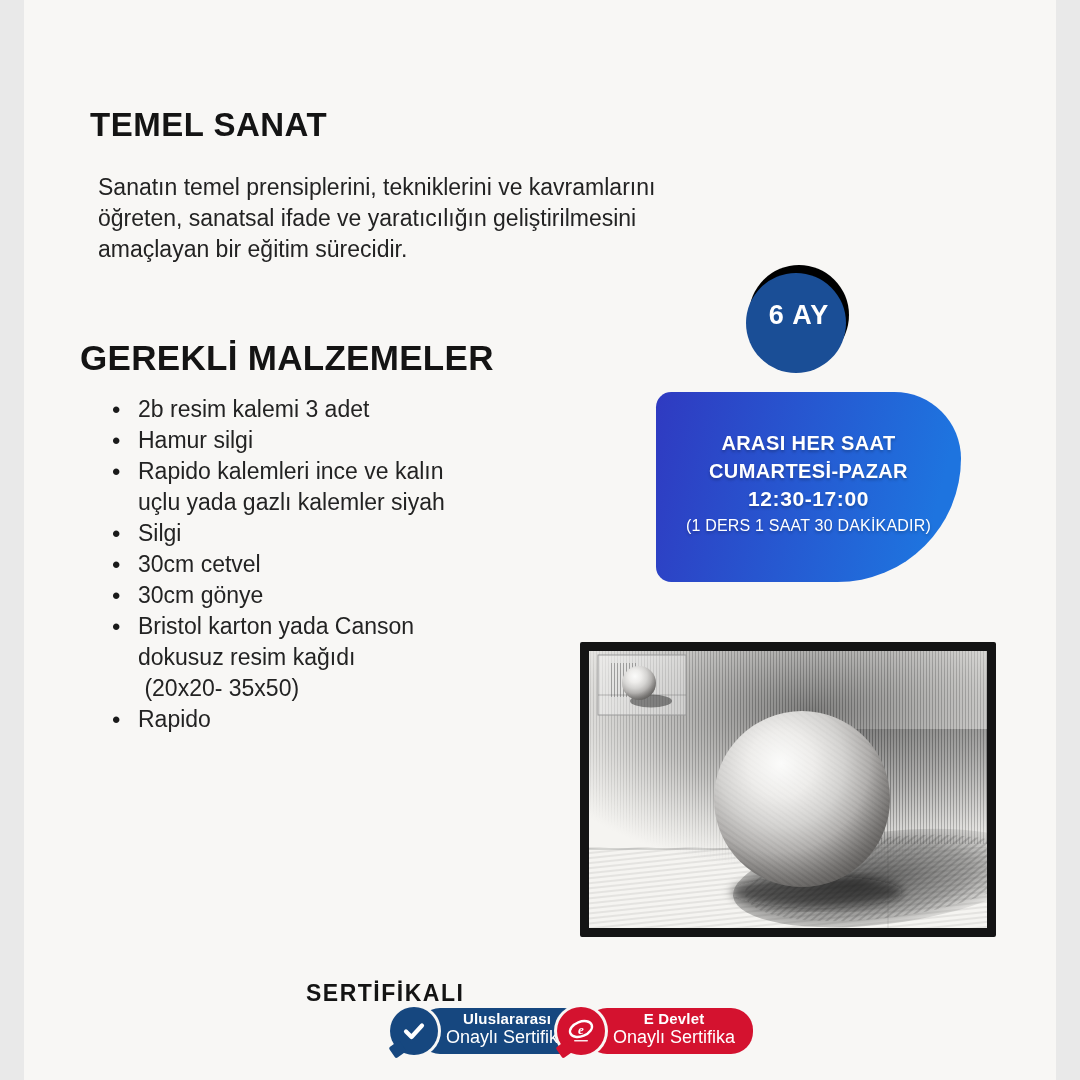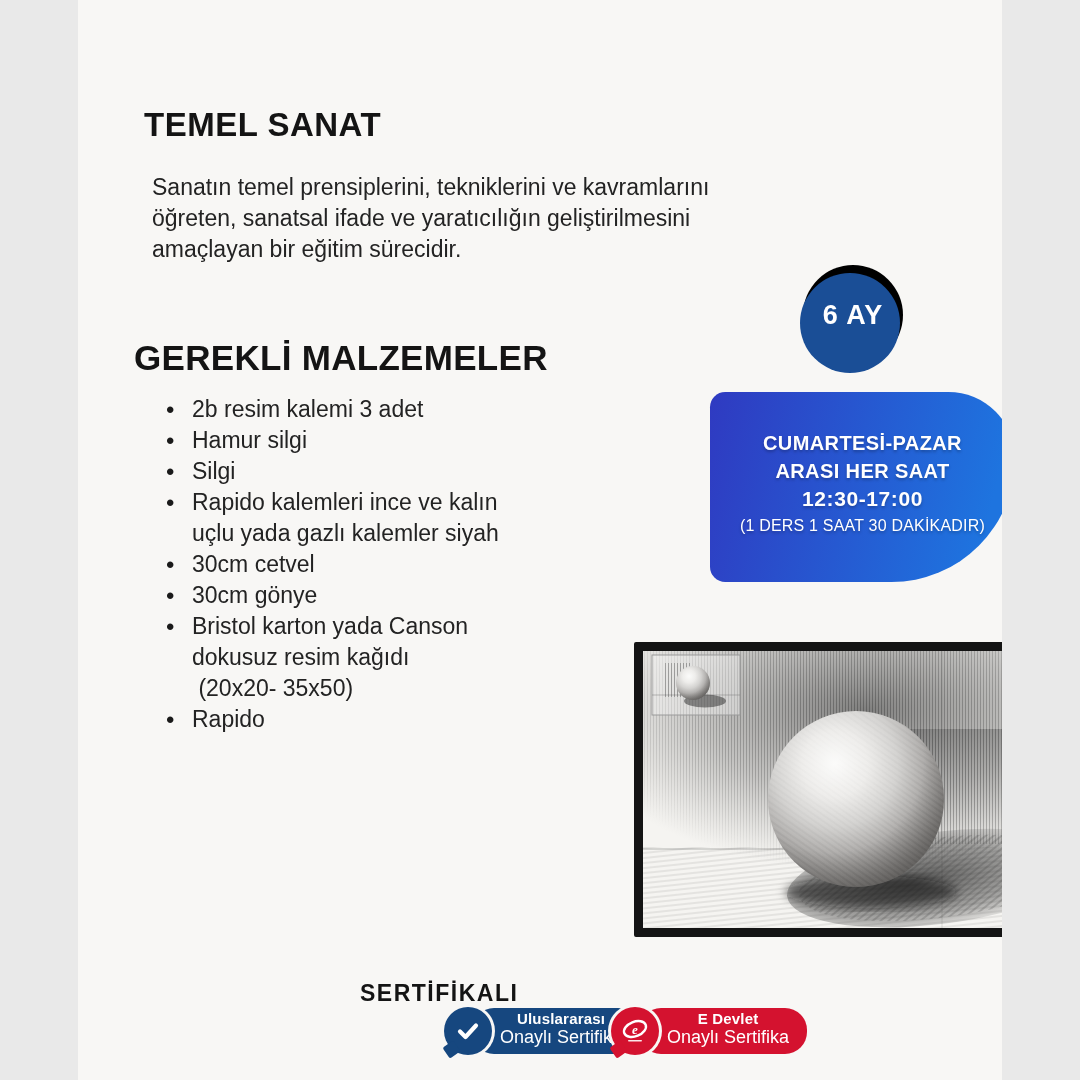--- a/index.html
+++ b/index.html
@@ -1,17 +1,17 @@
 <!DOCTYPE html>
 <html><head>
 <meta charset="utf-8">
 <style>
   html,body{margin:0;padding:0;}
   body{font-family:"Liberation Sans","DejaVu Sans",sans-serif;background:#e9e9e9;}
-  .page{position:relative;width:924px;height:1080px;margin:0 auto;background:#f8f7f5;overflow:hidden;color:#161616;}
+  .page{position:relative;width:1032px;height:1080px;margin:0 auto;background:#f8f7f5;overflow:hidden;color:#161616;}
 
   
   .title{position:absolute;left:66px;top:106px;font-size:33px;font-weight:800;letter-spacing:.5px;color:#141414;}
   .description{position:absolute;left:74px;top:172px;width:575px;font-size:23px;line-height:31px;color:#232323;}
   .materials-heading{position:absolute;left:56px;top:338px;font-size:35px;font-weight:800;letter-spacing:.3px;color:#141414;}
   .materials-list{position:absolute;left:88px;top:394px;width:372px;margin:0;padding:0;list-style:none;font-size:23px;line-height:31px;color:#232323;}
   .materials-list li{position:relative;padding-left:26px;white-space:pre-wrap;}
   .materials-list li::before{content:"•";position:absolute;left:0;top:0;font-size:24px;color:#1a1a1a;}
 
   
@@ -55,36 +55,36 @@
 
   <div class="title">TEMEL SANAT</div>
 
   <div class="description">Sanatın temel prensiplerini, tekniklerini ve kavramlarını öğreten, sanatsal ifade ve yaratıcılığın geliştirilmesini amaçlayan bir eğitim sürecidir.</div>
 
   <div class="materials-heading">GEREKLİ MALZEMELER</div>
 
   <ul class="materials-list">
     <li>2b resim kalemi 3 adet</li>
     <li>Hamur silgi</li>
-    <li>Silgi</li>
     <li>Rapido kalemleri ince ve kalın
 uçlu yada gazlı kalemler siyah</li>
+    <li>Silgi</li>
     <li>30cm cetvel</li>
     <li>30cm gönye</li>
     <li>Bristol karton yada Canson
 dokusuz resim kağıdı
  (20x20- 35x50)</li>
     <li>Rapido</li>
   </ul>
 
   <div class="duration-badge" style="background: #000000; color: rgb(255, 255, 255); --shadow: #1a4e96;">6 AY</div>
 
   <div class="schedule-card" style="background: linear-gradient(104deg, rgb(47, 58, 193) 0%, rgb(30, 116, 223) 88%);">
+    <div class="l l2">ARASI HER SAAT</div>
     <div class="l l1">CUMARTESİ-PAZAR</div>
-    <div class="l l2">ARASI HER SAAT</div>
     <div class="l l3">12:30-17:00</div>
     <div class="l l4">(1 DERS 1 SAAT 30 DAKİKADIR)</div>
   </div>
 
   <div class="artwork-frame">
     <svg width="398" height="277" viewBox="0 0 398 277">
       <defs>
         <pattern id="pv" width="3" height="9" patternUnits="userSpaceOnUse">
           <path d="M1.5 0 V9" stroke="#3a3a3a" stroke-width="0.8"></path>
         </pattern>

